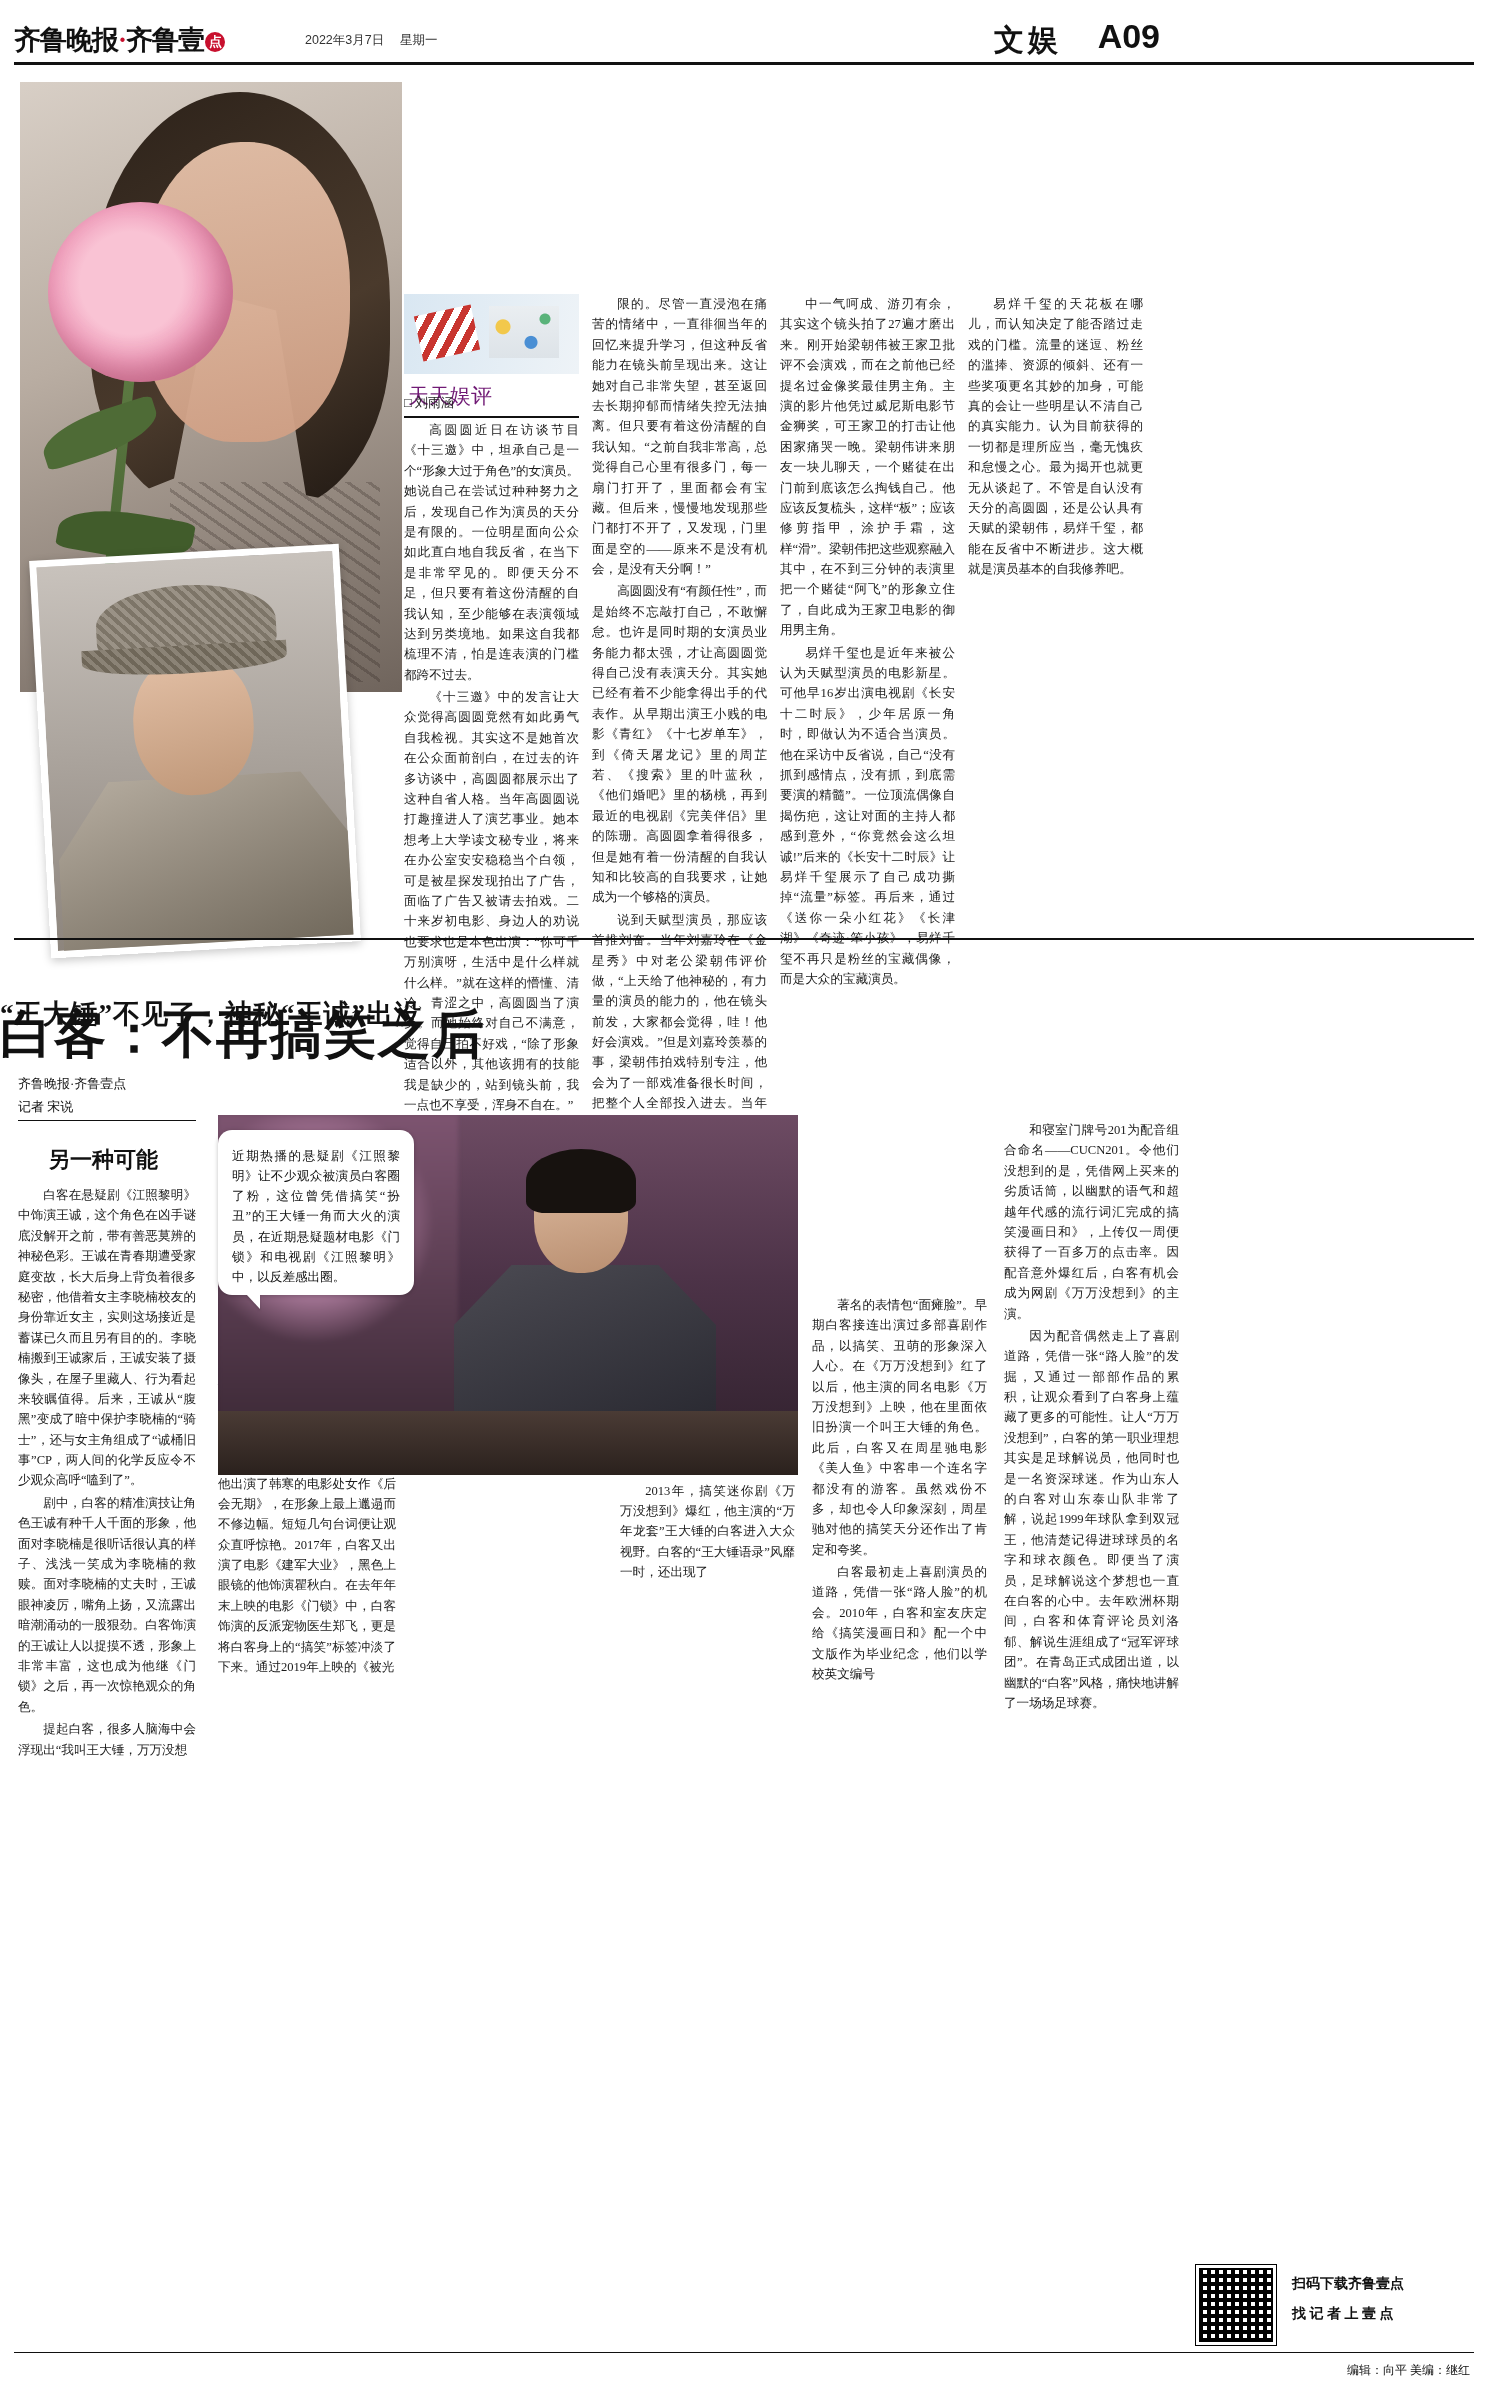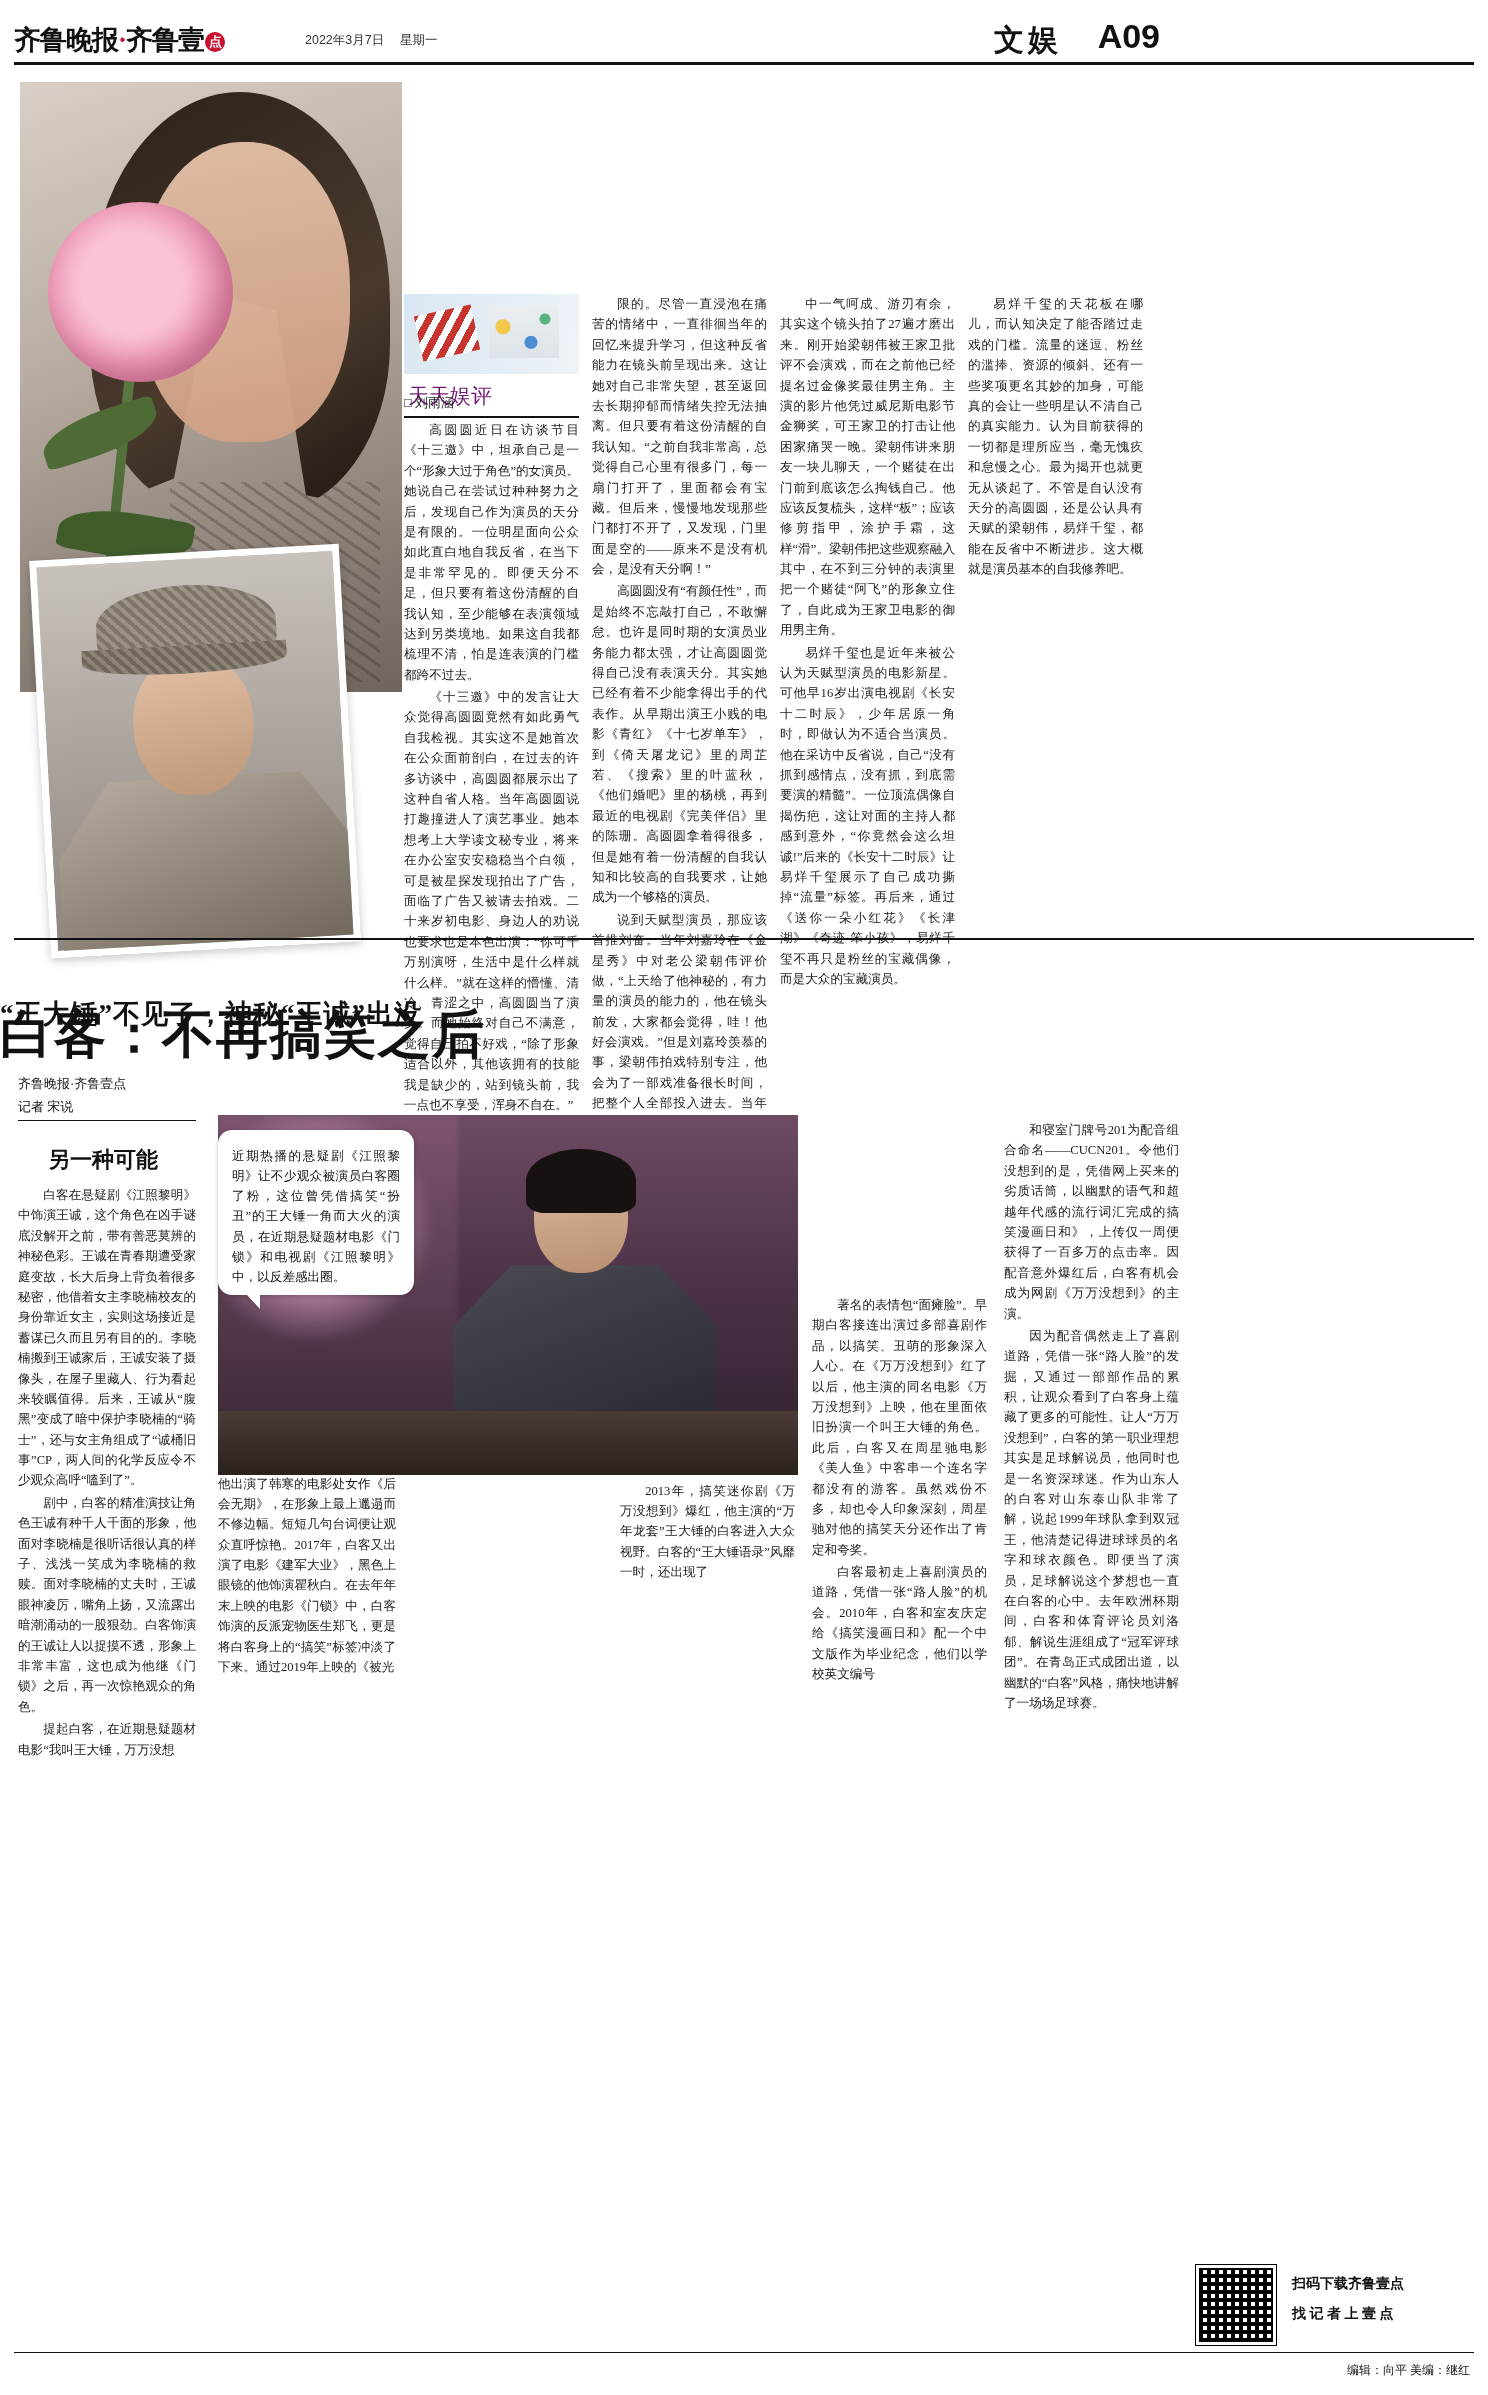--- a/index.html
+++ b/index.html
@@ -320,21 +320,21 @@
     <div class="man2-head"></div>
     <div class="man2-hair"></div>
     <div class="table"></div>
   </div>
 
   <div class="quote-card">近期热播的悬疑剧《江照黎明》让不少观众被演员白客圈了粉，这位曾凭借搞笑“扮丑”的王大锤一角而大火的演员，在近期悬疑题材电影《门锁》和电视剧《江照黎明》中，以反差感出圈。</div>
 
   <div class="col" id="col2-a">
     <p>白客在悬疑剧《江照黎明》中饰演王诚，这个角色在凶手谜底没解开之前，带有善恶莫辨的神秘色彩。王诚在青春期遭受家庭变故，长大后身上背负着很多秘密，他借着女主李晓楠校友的身份靠近女主，实则这场接近是蓄谋已久而且另有目的的。李晓楠搬到王诚家后，王诚安装了摄像头，在屋子里藏人、行为看起来较瞩值得。后来，王诚从“腹黑”变成了暗中保护李晓楠的“骑士”，还与女主角组成了“诚桶旧事”CP，两人间的化学反应令不少观众高呼“嗑到了”。</p>
     <p>剧中，白客的精准演技让角色王诚有种千人千面的形象，他面对李晓楠是很听话很认真的样子、浅浅一笑成为李晓楠的救赎。面对李晓楠的丈夫时，王诚眼神凌厉，嘴角上扬，又流露出暗潮涌动的一股狠劲。白客饰演的王诚让人以捉摸不透，形象上非常丰富，这也成为他继《门锁》之后，再一次惊艳观众的角色。</p>
-    <p>提起白客，在近期悬疑题材电影“我叫王大锤，万万没想</p>
+    <p>提起白客，很多人脑海中会浮现出“我叫王大锤，万万没想</p>
   </div>
 
   <div class="col" id="col2-b">
     <p>到……”其实，白客还演过许多“王大锤”式的小人物，只不过那不如当年的“王大锤”爆红。在“搞笑”不灵了以后，白客把重心放在电影上，试图逃离“王大锤”的喜剧标签。而对于表演的方式，白客也曾在采访中坦言，自己爆发力很强，更适合用殷沉的方式处理一些角色。2014年，他出演了韩寒的电影处女作《后会无期》，在形象上最上邋遢而不修边幅。短短几句台词便让观众直呼惊艳。2017年，白客又出演了电影《建军大业》，黑色上眼镜的他饰演瞿秋白。在去年年末上映的电影《门锁》中，白客饰演的反派宠物医生郑飞，更是将白客身上的“搞笑”标签冲淡了下来。通过2019年上映的《被光</p>
   </div>
 
   <div class="col" id="col2-c">
     <p>抓走的人》中筷子一角，观众更是重新认识了这位“喜剧”演员的另一种可能。</p>
     <div class="sec-sub">感谢“王大锤”</div>
   </div>

